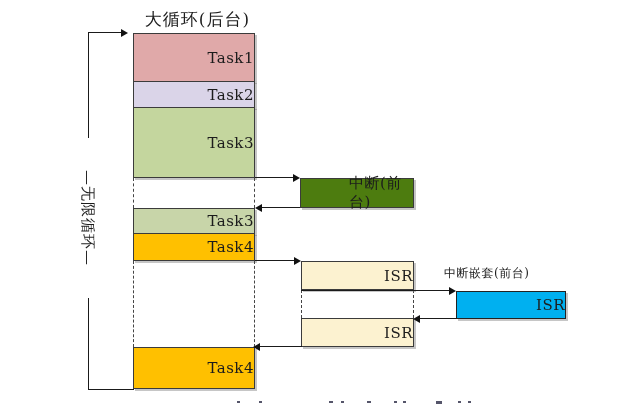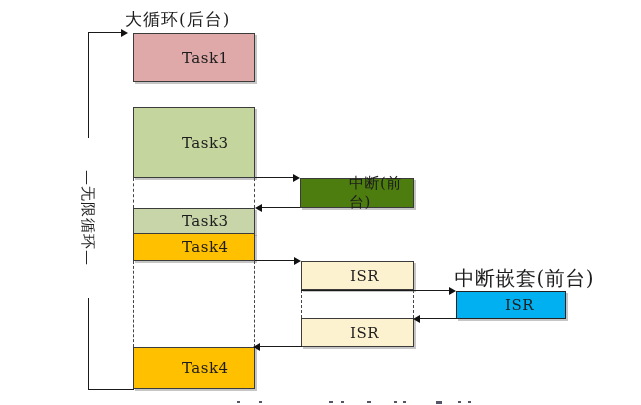--- a/index.html
+++ b/index.html
@@ -3,42 +3,42 @@
 <meta charset="utf-8">
 <style>
   html,body{margin:0;padding:0;background:#fff;}
   #canvas{
     position:relative;width:641px;height:405px;background:#ffffff;overflow:hidden;
     font-family:"DejaVu Serif","Liberation Serif",serif;color:#1c1c1c;
   }
   .abs{position:absolute;}
   .box{
     position:absolute;box-sizing:border-box;border:1px solid #3b3b3b;
-    display:flex;align-items:center;justify-content:flex-start;
+    display:flex;align-items:center;justify-content:flex-end;
     font-size:15px;letter-spacing:0.5px;
     box-shadow:2px 2px 0 rgba(128,128,128,0.45);
     padding-left:48px;
   }
   .task1{left:133px;top:33px;width:122px;height:49px;background:#e0a9a9;}
   .task2{left:133px;top:81px;width:122px;height:27px;background:#dad4e8;}
   .task3a{left:133px;top:107px;width:122px;height:71px;background:#c4d69e;}
   .task3b{left:133px;top:208px;width:122px;height:26px;background:#c8d5a9;}
   .task4a{left:133px;top:233px;width:122px;height:28px;background:#ffc000;}
   .task4b{left:133px;top:347px;width:122px;height:42px;background:#ffc000;}
   .interrupt{left:300px;top:178px;width:114px;height:30px;background:#4d7c0f;}
   .isr1{left:301px;top:261px;width:113px;height:29px;background:#fcf2d0;}
   .isr2{left:301px;top:318px;width:113px;height:29px;background:#fcf2d0;}
   .nested-isr{left:456px;top:291px;width:110px;height:28px;background:#00b0f0;border-color:#222;}
   .title{
-    position:absolute;left:125px;top:8px;width:145px;text-align:left;
+    position:absolute;left:125px;top:8px;width:145px;text-align:center;
     font-size:17px;letter-spacing:1px;
   }
   .nested-title{
-    position:absolute;left:444px;top:265px;width:150px;text-align:right;
-    font-size:20px;letter-spacing:0.5px;
+    position:absolute;left:444px;top:265px;width:150px;text-align:left;
+    font-size:12px;letter-spacing:0.5px;
   }
   .line{position:absolute;background:#1a1a1a;}
   .dash-v{position:absolute;width:0;border-left:1px dashed #444;}
   .head-r{position:absolute;width:0;height:0;
     border-top:4px solid transparent;border-bottom:4px solid transparent;border-left:7px solid #111;}
   .head-l{position:absolute;width:0;height:0;
     border-top:4px solid transparent;border-bottom:4px solid transparent;border-right:7px solid #111;}
   .loop-label{
     position:absolute;left:8px;top:209px;width:160px;height:18px;
     transform:rotate(90deg);text-align:center;background:#fff;
@@ -55,20 +55,23 @@
   <div class="nested-title">中断嵌套(前台)</div>
 
   <div class="line" style="left:88px;top:32px;width:1px;height:358px;"></div>
   <div class="line" style="left:88px;top:32px;width:33px;height:1px;"></div>
   <div class="head-r" style="left:121px;top:29px;"></div>
   <div class="line" style="left:88px;top:389px;width:46px;height:1px;"></div>
   <div class="loop-label">—无限循环—</div>
 
   <div class="box task1">
     <span>Task1</span>
+  </div>
+  <div class="box task2">
+    <span>Task2</span>
   </div>
   <div class="box task3a">
     <span>Task3</span>
   </div>
   <div class="box task3b">
     <span>Task3</span>
   </div>
   <div class="box task4a">
     <span>Task4</span>
   </div>

